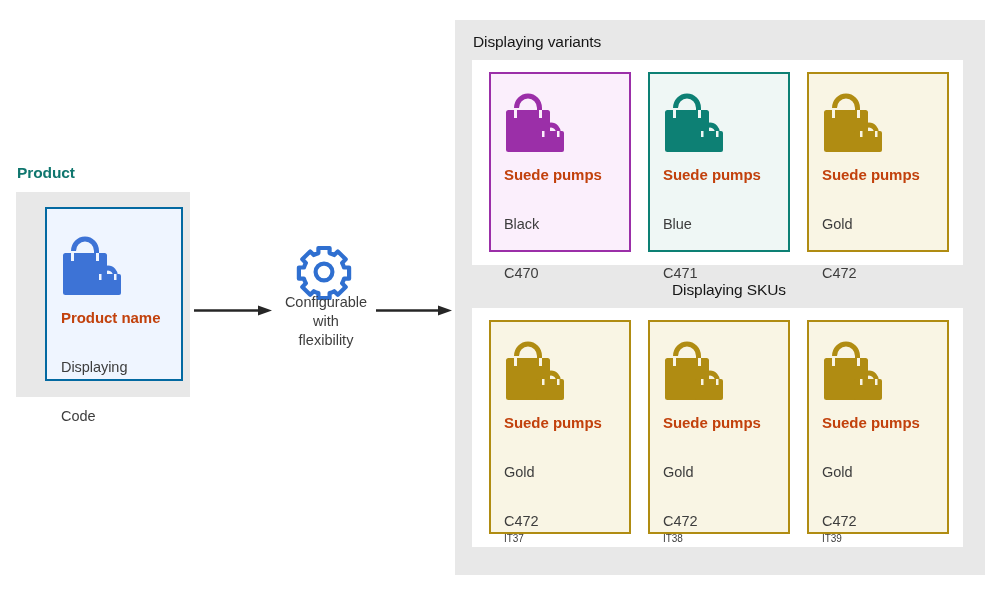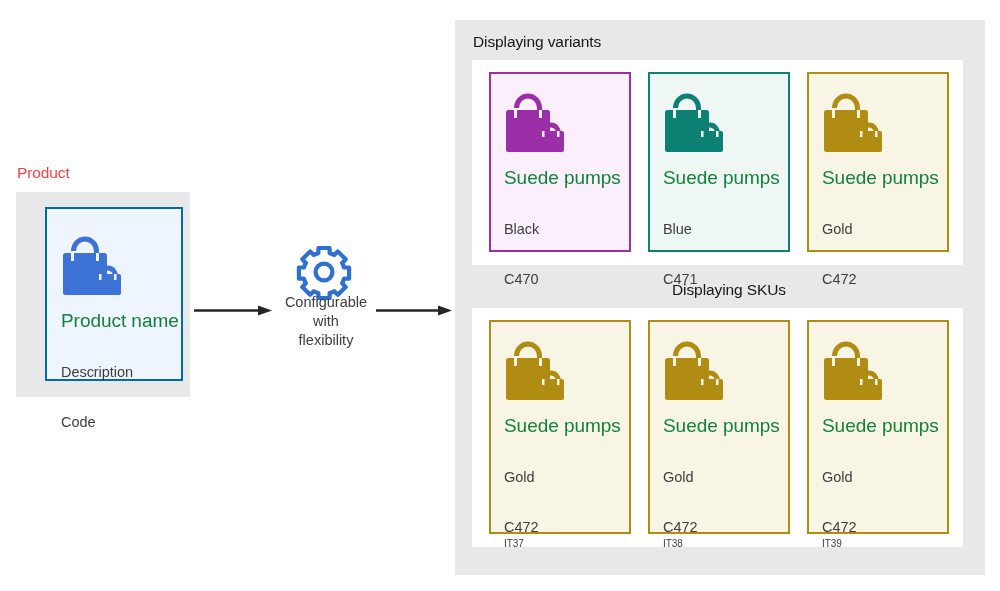--- a/index.html
+++ b/index.html
@@ -18,23 +18,23 @@
 
   
   #product-section {
     position: absolute;
     left: 16px;
     top: 164px;
     width: 230px;
   }
   #product-heading {
     font-size: 15.5px;
-    font-weight: normal;
+    font-weight: bold;
     letter-spacing: -0.1px;
-    color: #ef4444;
+    color: #0f766e;
     margin: 0 0 9px 1px;
   }
   #product-gray-box {
     position: absolute;
     left: 16px;
     top: 192px;
     width: 174px;
     height: 205px;
     background: #e8e8e8;
   }
@@ -50,23 +50,23 @@
     padding: 20px 0 0 14px;
   }
   .card-icon {
     display: block;
   }
   .card-text {
     margin-top: 7px;
     line-height: 1.33;
   }
   .t-name {
-    font-size: 19px;
-    font-weight: normal;
-    color: #15803d;
+    font-size: 15px;
+    font-weight: bold;
+    color: #c2410c;
     display: block;
     letter-spacing: -0.05px;
   }
   .t-sub {
     font-size: 14.5px;
     font-weight: normal;
     color: #3d3d3d;
     display: block;
     letter-spacing: -0.05px;
     margin-top: 30px;
@@ -174,21 +174,21 @@
       <rect x="2" y="24" width="44" height="42" rx="2.5" fill="#3d73d6"></rect>
       <rect x="32" y="45" width="28" height="21" rx="2" fill="#3d73d6"></rect>
       <rect x="10" y="24" width="3" height="8" fill="#eff5ff"></rect>
       <rect x="35" y="24" width="3" height="8" fill="#eff5ff"></rect>
       <rect x="38" y="45" width="2.5" height="6" fill="#eff5ff"></rect>
       <rect x="53" y="45" width="2.5" height="6" fill="#eff5ff"></rect>
     </svg>
   </span>
   <div class="card-text">
     <span class="t-name">Product name</span>
-    <span class="t-sub">Description</span>
+    <span class="t-sub">Displaying</span>
     <span class="t-sub">Code</span>
   </div>
 </div>
 
 <div id="flow">
 
   <span id="gear-icon">
     <svg width="56" height="56" viewBox="0 0 56 56">
       <path d="M22.4 4 h11.2 v5.1 a19 19 0 0 1 4.6 1.9 l3.6-3.6 l7.9 7.9 l-3.6 3.6 a19 19 0 0 1 1.9 4.6 h5.1 v11.2 h-5.1 a19 19 0 0 1-1.9 4.6 l3.6 3.6 l-7.9 7.9 l-3.6-3.6 a19 19 0 0 1-4.6 1.9 v5.1 h-11.2 v-5.1 a19 19 0 0 1-4.6-1.9 l-3.6 3.6 l-7.9-7.9 l3.6-3.6 a19 19 0 0 1-1.9-4.6 h-5.1 v-11.2 h5.1 a19 19 0 0 1 1.9-4.6 l-3.6-3.6 l7.9-7.9 l3.6 3.6 a19 19 0 0 1 4.6-1.9 z" fill="none" stroke="#2f6fd0" stroke-width="4.2" stroke-linejoin="round"></path>
       <circle cx="28" cy="28" r="8.4" fill="none" stroke="#2f6fd0" stroke-width="4.2"></circle>

